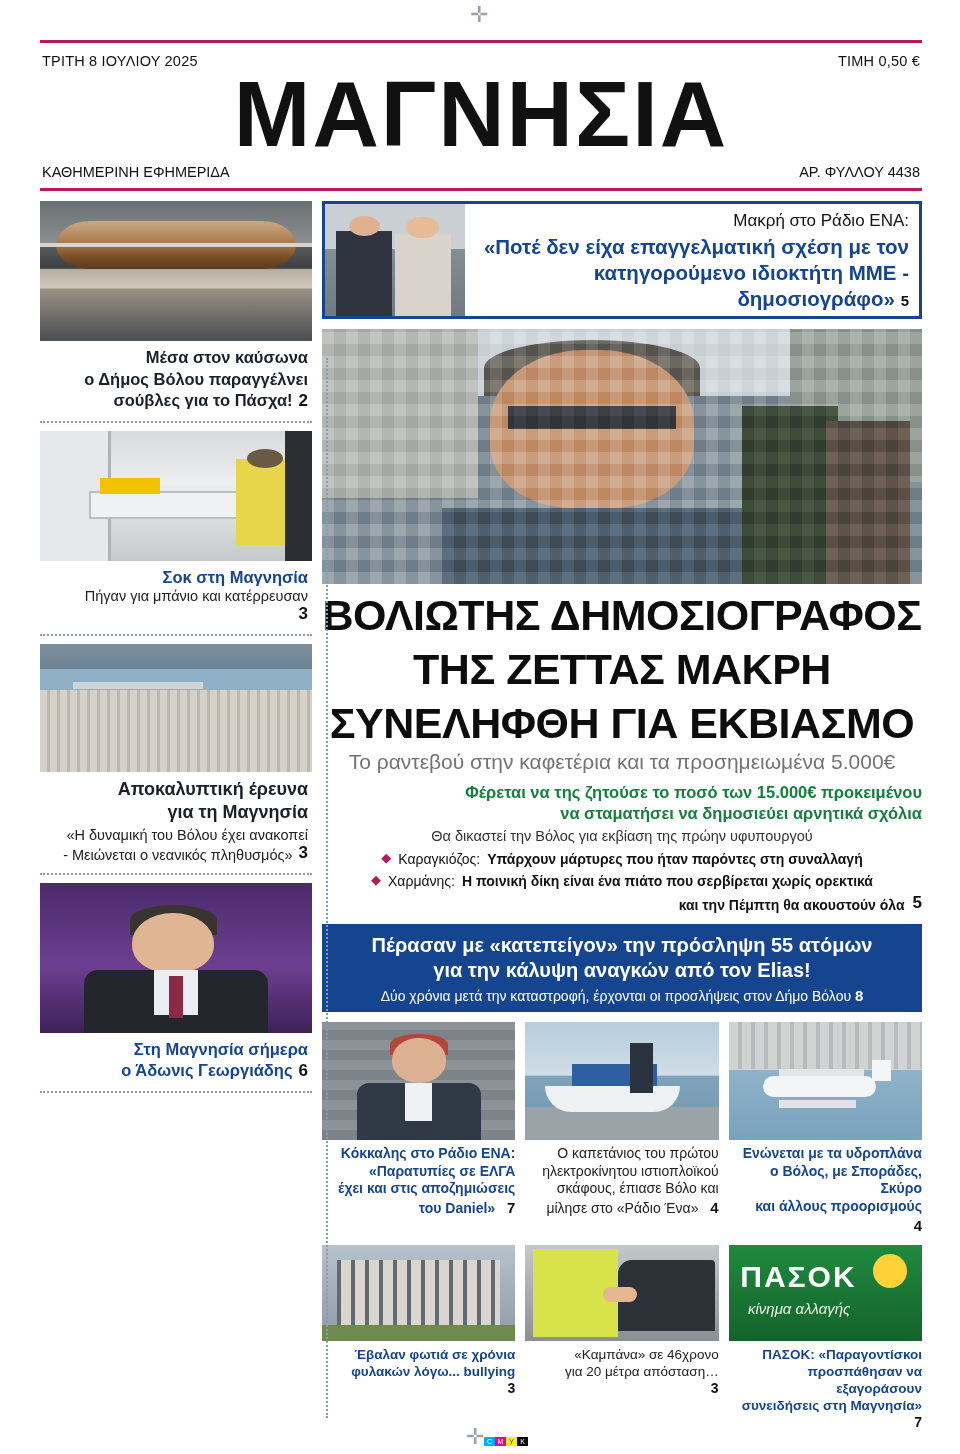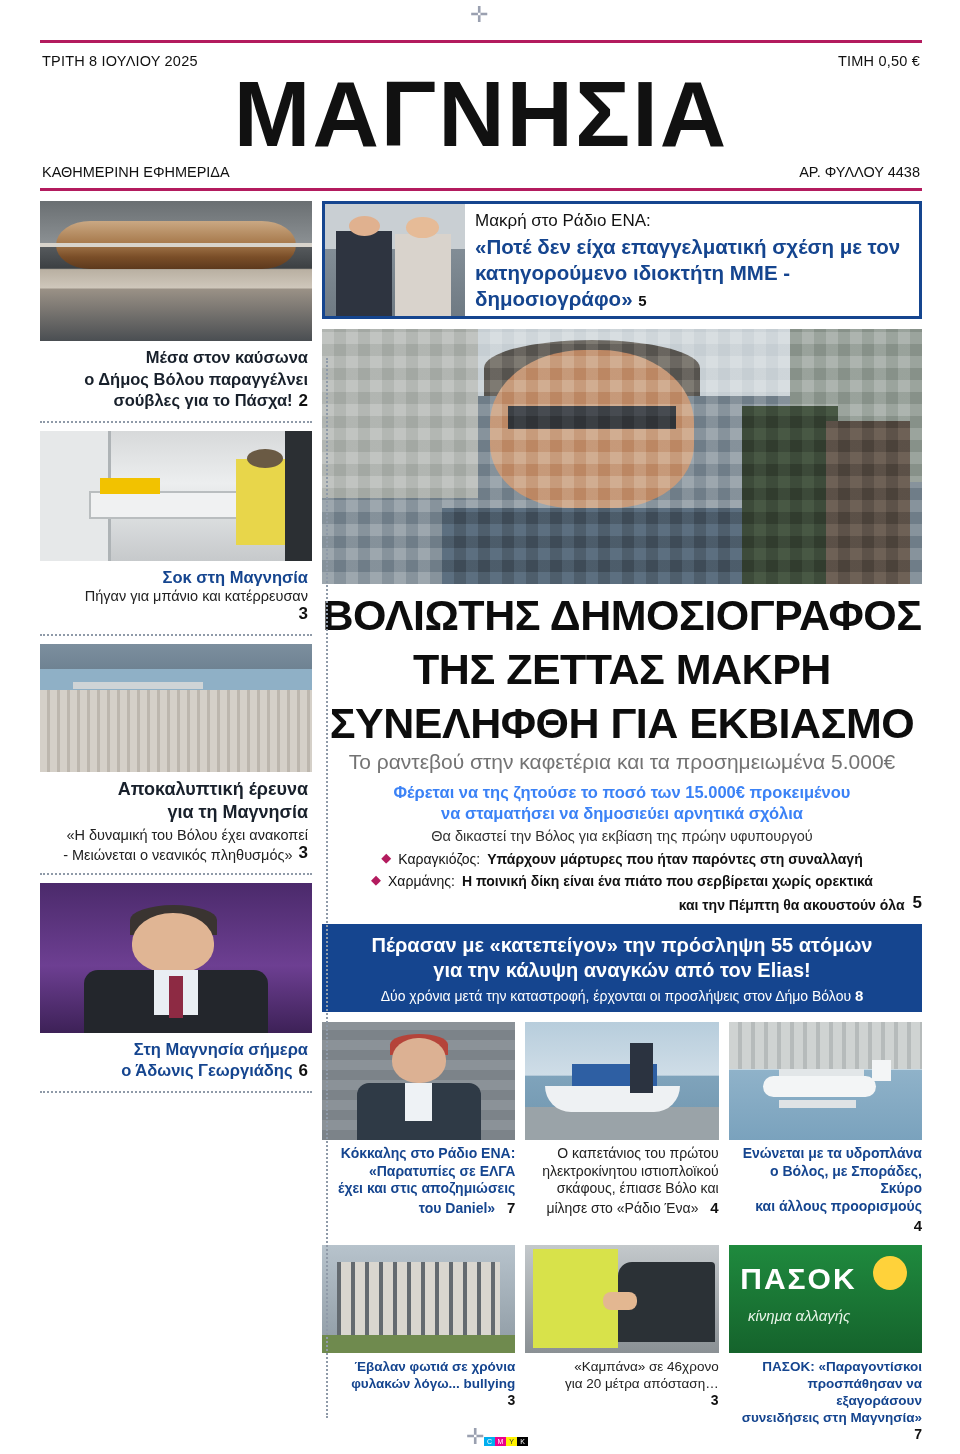--- a/index.html
+++ b/index.html
@@ -58,35 +58,35 @@
   .pageno { font-weight: bold; font-size: 17px; color: #111; }
   .cap-row { display: flex; align-items: flex-end; justify-content: space-between; gap: 6px; }
   .cap-block { padding: 6px 4px 2px 4px; }
 
   
   .banner {
     display: flex; border: 3px solid #15458f; background: #ffffff; height: 118px;
   }
   .banner-photo { width: 140px; flex: 0 0 140px; background: #b9bfc6; }
   .banner-text {
-    flex: 1; padding: 8px 10px 6px 10px; 
+    flex: 1; padding: 8px 10px 6px 10px; text-align: right;
     display: flex; flex-direction: column; justify-content: center; border-radius: 22px;
   }
   .banner-kicker { font-size: 17px; color: #111; margin-bottom: 3px; }
   .banner-head { font-size: 20.5px; font-weight: bold; color: #15458f; line-height: 1.25; }
   .banner-head .pg { color: #111; font-size: 15px; }
 
   
   .main-photo { width: 100%; height: 255px; }
   .main-head {
     font-size: 43px; font-weight: bold; line-height: 1.02; text-align: center;
     letter-spacing: -0.5px; margin: 10px 0 4px 0; color: #0d0d0d;
   }
   .main-sub { font-size: 21px; text-align: center; color: #737373; margin-bottom: 8px; }
-  .main-bold { font-size: 16.5px; font-weight: bold; text-align: center; color: #3b82f6; line-height: 1.3; }
+  .main-bold { font-size: 16.5px; font-weight: bold; text-align: right; color: #15803d; line-height: 1.3; }
   .main-reg { font-size: 14.5px; text-align: center; color: #333; margin-top: 3px; }
   .bullets { margin-top: 6px; }
   .bl { display: flex; gap: 7px; align-items: flex-start; justify-content: center; font-size: 14px; margin-top: 4px; line-height: 1.3; }
   .dia { color: #b31b5e; font-size: 13px; line-height: 1.25; }
   .bl b { color: #111; }
   .bl-right { text-align: right; display: flex; justify-content: flex-end; align-items: flex-end; gap: 8px; margin-top: 2px; }
 
   
   .bluebox { background: #15458f; color: #fff; padding: 9px 12px 8px 12px; text-align: center; margin-top: 10px; }
   .bluebox .bb1 { font-size: 20px; font-weight: bold; line-height: 1.24; }
@@ -95,21 +95,21 @@
 
   
   .tri { display: flex; gap: 10px; margin-top: 10px; }
   .tri > div { flex: 1; }
   .tri-photo { width: 100%; height: 118px; }
   .tri-cap { font-size: 14px; font-weight: bold; color: #15458f; text-align: right; line-height: 1.27; padding-top: 5px; }
   .tri-cap .pg { color: #111; font-size: 15px; }
 
   .tri2 { display: flex; gap: 10px; margin-top: 9px; }
   .tri2 > div { flex: 1; }
-  .tri2-photo { width: 100%; height: 108px; }
+  .tri2-photo { width: 100%; height: 96px; }
   .tri2-cap { font-size: 13.5px; font-weight: bold; color: #15458f; text-align: right; line-height: 1.26; padding-top: 5px; }
   .tri2-cap .pg { color: #111; font-size: 14px; }
 
   
   .art { position: absolute; inset: 0; }
 
   
   .art-souvla { background: linear-gradient(#6a6f72 0%, #8d9295 32%, #55595c 33%, #3c4043 48%, #b9b0a2 49%, #cfc7bb 62%, #9a9186 63%, #4a4e52 100%); }
   .art-souvla .meat { position:absolute; left:6%; top:14%; width:88%; height:34%; border-radius:40px/28px;
     background: linear-gradient(#caa883, #a87b4e 45%, #7a4e28 75%, #5c391d); }

